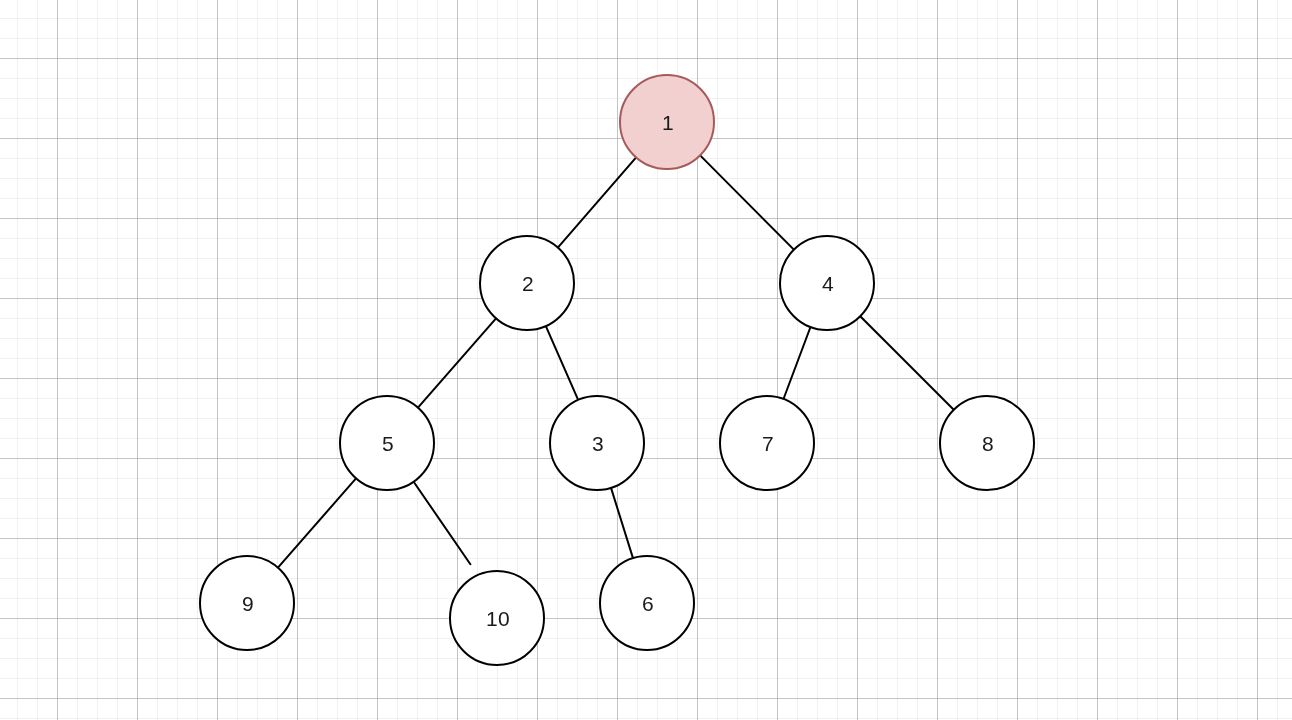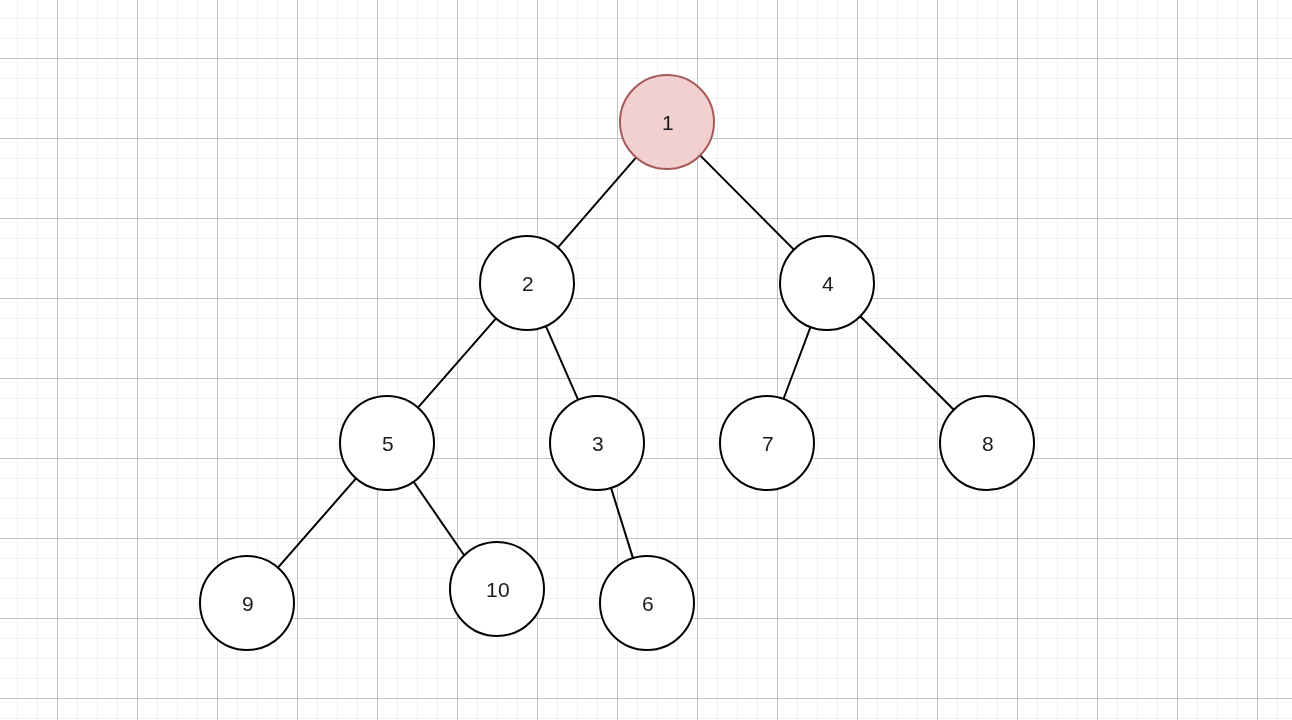--- a/index.html
+++ b/index.html
@@ -97,20 +97,20 @@
       </div>
       <div class="tree-node" style="left: 719px; top: 395px; width: 96px; height: 96px;">
         <span class="node-label">7</span>
       </div>
       <div class="tree-node" style="left: 939px; top: 395px; width: 96px; height: 96px;">
         <span class="node-label">8</span>
       </div>
       <div class="tree-node" style="left: 199px; top: 555px; width: 96px; height: 96px;">
         <span class="node-label">9</span>
       </div>
-      <div class="tree-node" style="left: 449px; top: 541px; width: 96px; height: 96px; text-align: center;">
+      <div class="tree-node" style="left: 449px; top: 570px; width: 96px; height: 96px; text-align: center;">
         <span class="node-label">10</span>
       </div>
       <div class="tree-node" style="left: 599px; top: 555px; width: 96px; height: 96px;">
         <span class="node-label">6</span>
       </div>
     </div>
 </div>
 
 </body></html>

